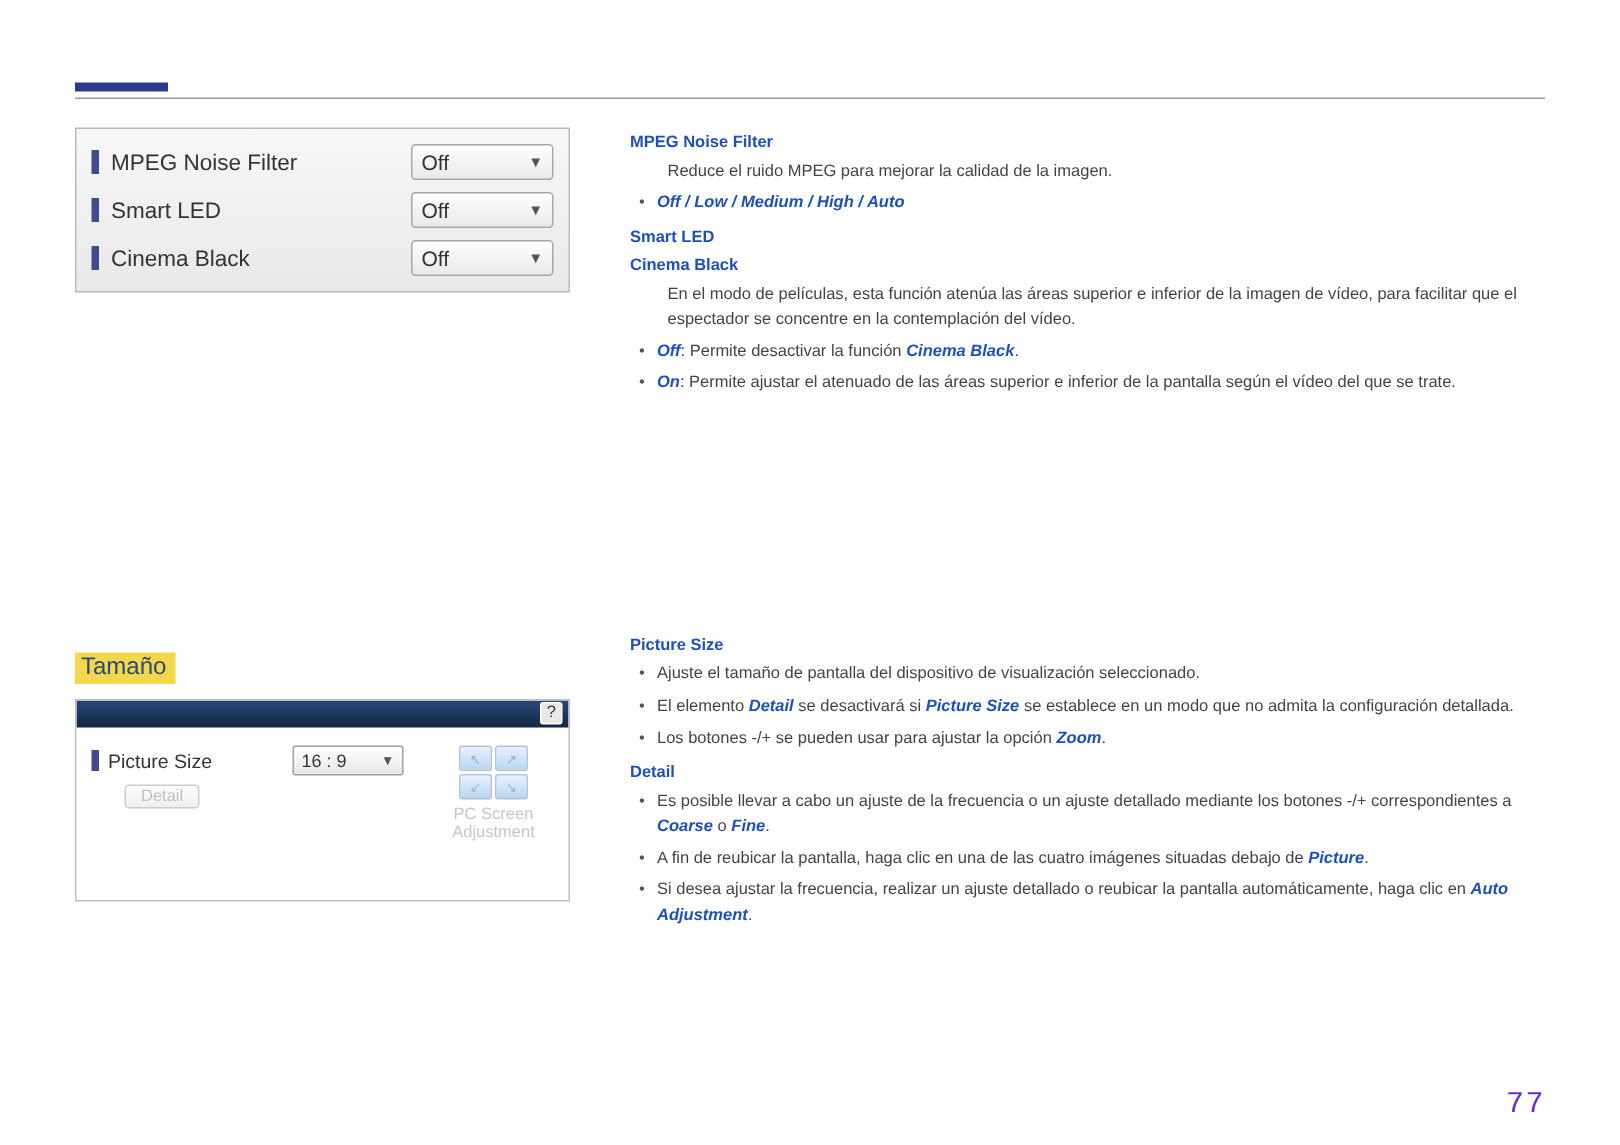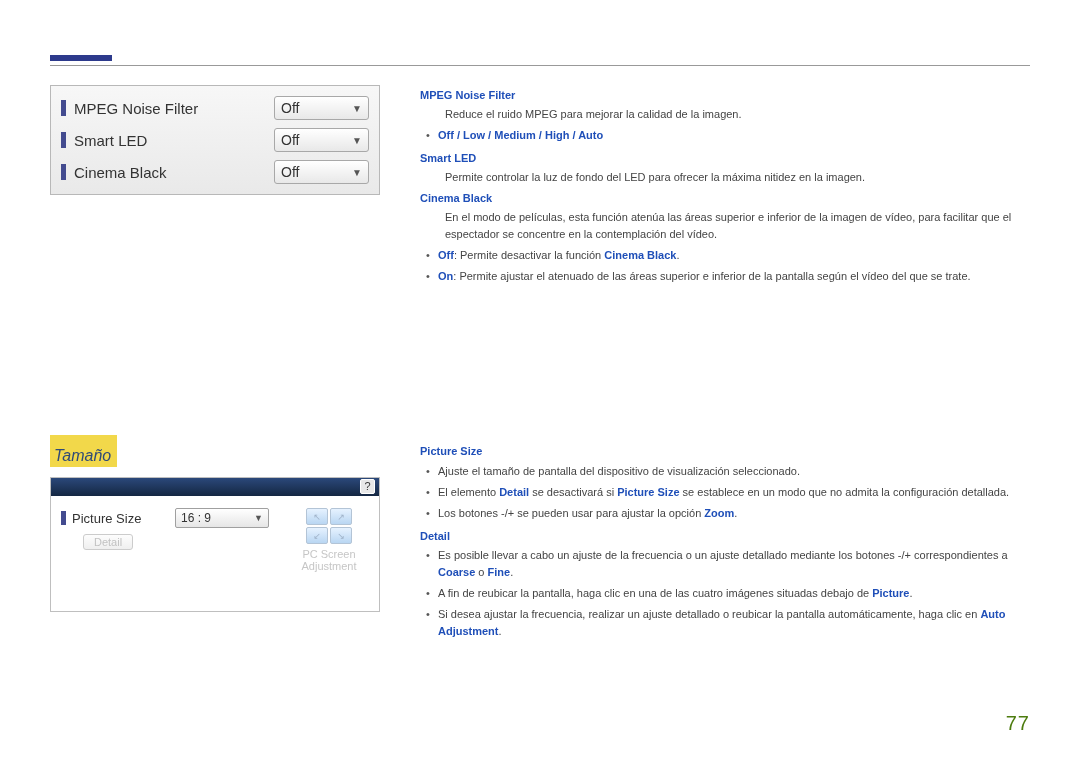--- a/index.html
+++ b/index.html
@@ -82,24 +82,23 @@
     font-size: 10px;
     color: #555;
   }
 
   
   .section-hl {
     display: inline-block;
     background: #f2d84a;
     color: #2f4a77;
     font-size: 16px;
-    padding: 12px 6px 2px 4px;
+    padding: 1px 6px 2px 4px;
     margin-bottom: 10px;
     font-weight: 400;
-    font-style: italic;
   }
 
   
   .osd2-wrap {
     border: 1px solid #bfbfbf;
     width: 330px;
     height: 135px;
     background: #fff;
     overflow: hidden;
   }
@@ -131,21 +130,21 @@
   .osd2-row1 {
     display: flex;
     align-items: center;
     font-size: 13px;
     color: #333;
     margin-bottom: 6px;
   }
   .osd2-row1 .marker { height: 14px; margin-right: 6px; }
   .osd2-row1 .lbl { flex: 1; }
   .aspect-select {
-    width: 94px;
+    width: 74px;
     height: 20px;
     border: 1px solid #a0a0a0;
     border-radius: 2px;
     background: linear-gradient(#fff,#e6e6e6);
     display: flex;
     align-items: center;
     justify-content: space-between;
     padding: 0 5px;
     font-size: 12px;
   }
@@ -198,31 +197,32 @@
     padding-left: 18px;
     margin-bottom: 4px;
   }
   .right-col li::before {
     content: "•";
     position: absolute;
     left: 6px;
     top: 0;
     color: #555;
   }
-  .kw { color: #1f4fb8; font-weight: 700; }
+  .kw { color: #1f4fb8; font-weight: 700; font-style: italic; }
 
   .gap-block { height: 150px; }
 
   .page-num {
     position: absolute;
-    bottom: 28px;
+    bottom: 15px;
     right: 50px;
     font-size: 20px;
-    color: #4d7c0f;
+    color: #6d28d9;
     letter-spacing: 1px;
+    font-family: Liberation Mono, monospace;
   }
 </style>
 </head>
 <body>
 
 <div class="top-bar"></div>
 <div class="top-rule"></div>
 
 <div class="page">
 
@@ -292,21 +292,20 @@
 
   <div class="right-col">
 
     <div class="h-blue">MPEG Noise Filter</div>
     <p>Reduce el ruido MPEG para mejorar la calidad de la imagen.</p>
     <ul>
       <li><span class="kw">Off / Low / Medium / High / Auto</span></li>
     </ul>
 
     <div class="h-blue">Smart LED</div>
-    <p>Permite controlar la luz de fondo del LED para ofrecer la máxima nitidez en la imagen.</p>
 
     <div class="h-blue">Cinema Black</div>
     <p>En el modo de películas, esta función atenúa las áreas superior e inferior de la imagen de vídeo, para facilitar que el espectador se concentre en la contemplación del vídeo.</p>
     <ul>
       <li><span class="kw">Off</span><span>: Permite desactivar la función </span><span class="kw">Cinema Black</span>.</li>
       <li><span class="kw">On</span><span>: Permite ajustar el atenuado de las áreas superior e inferior de la pantalla según el vídeo del que se trate.</span></li>
     </ul>
 
     <div class="gap-block"></div>
 

